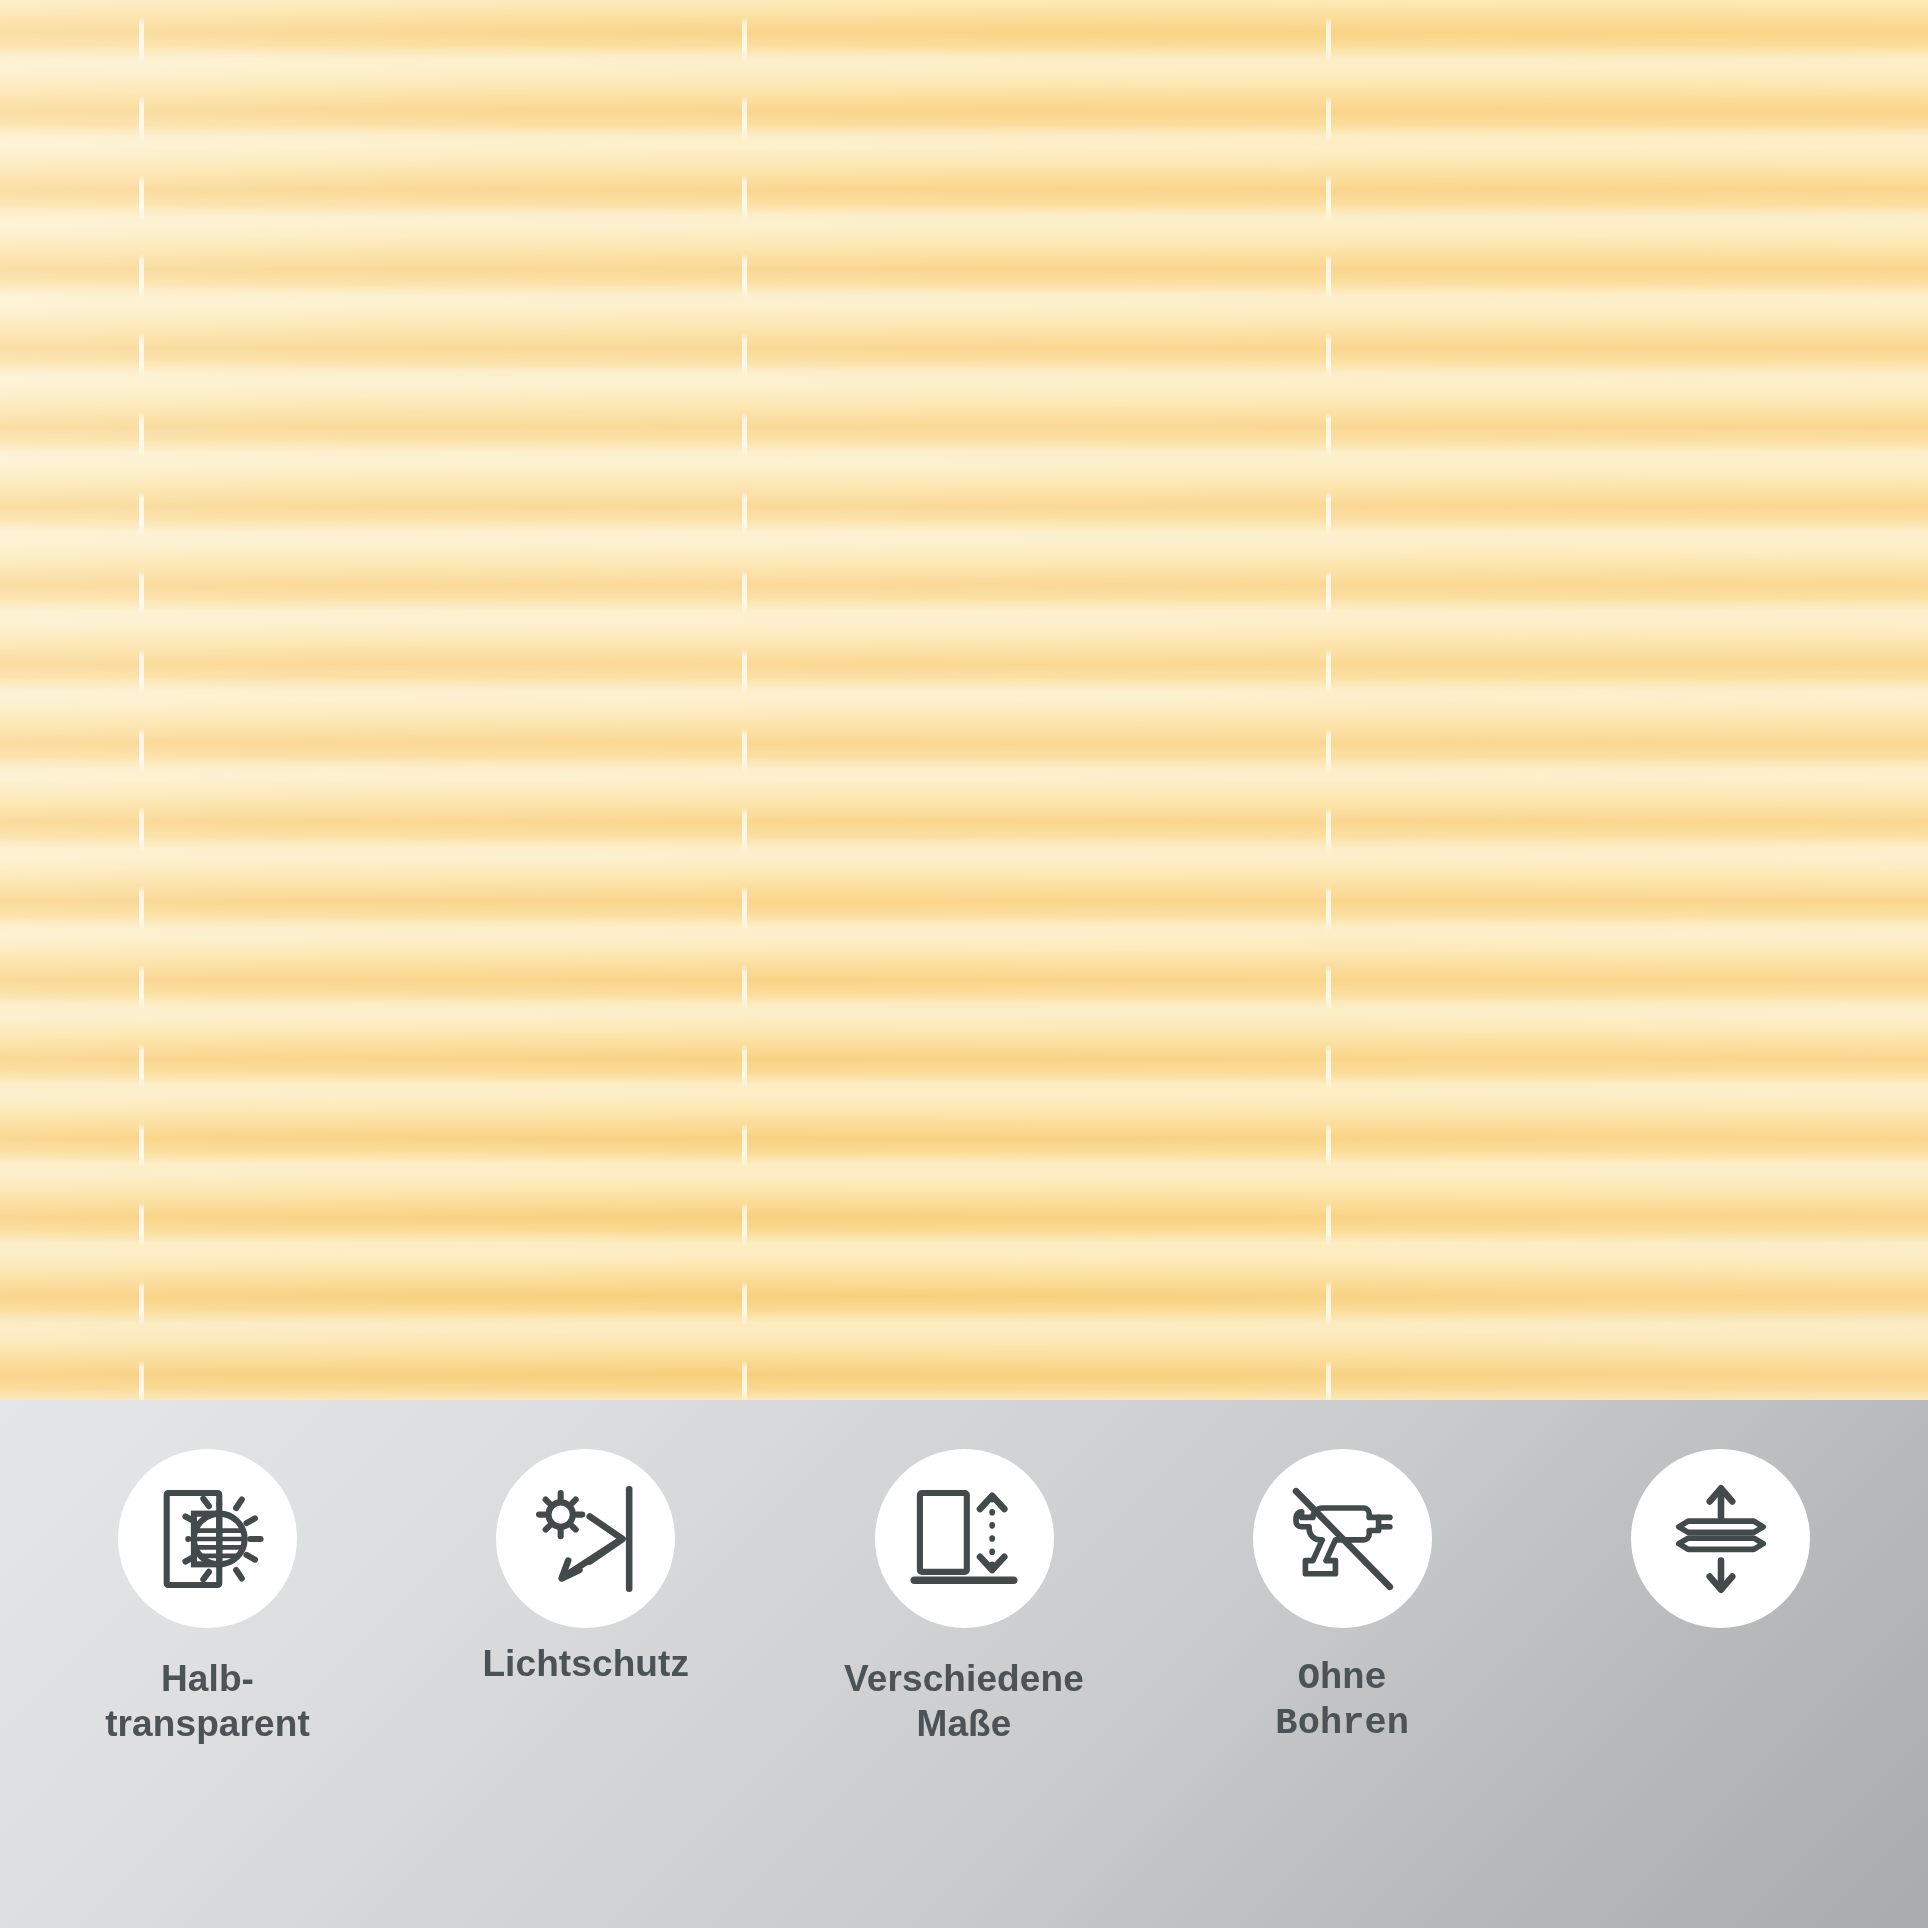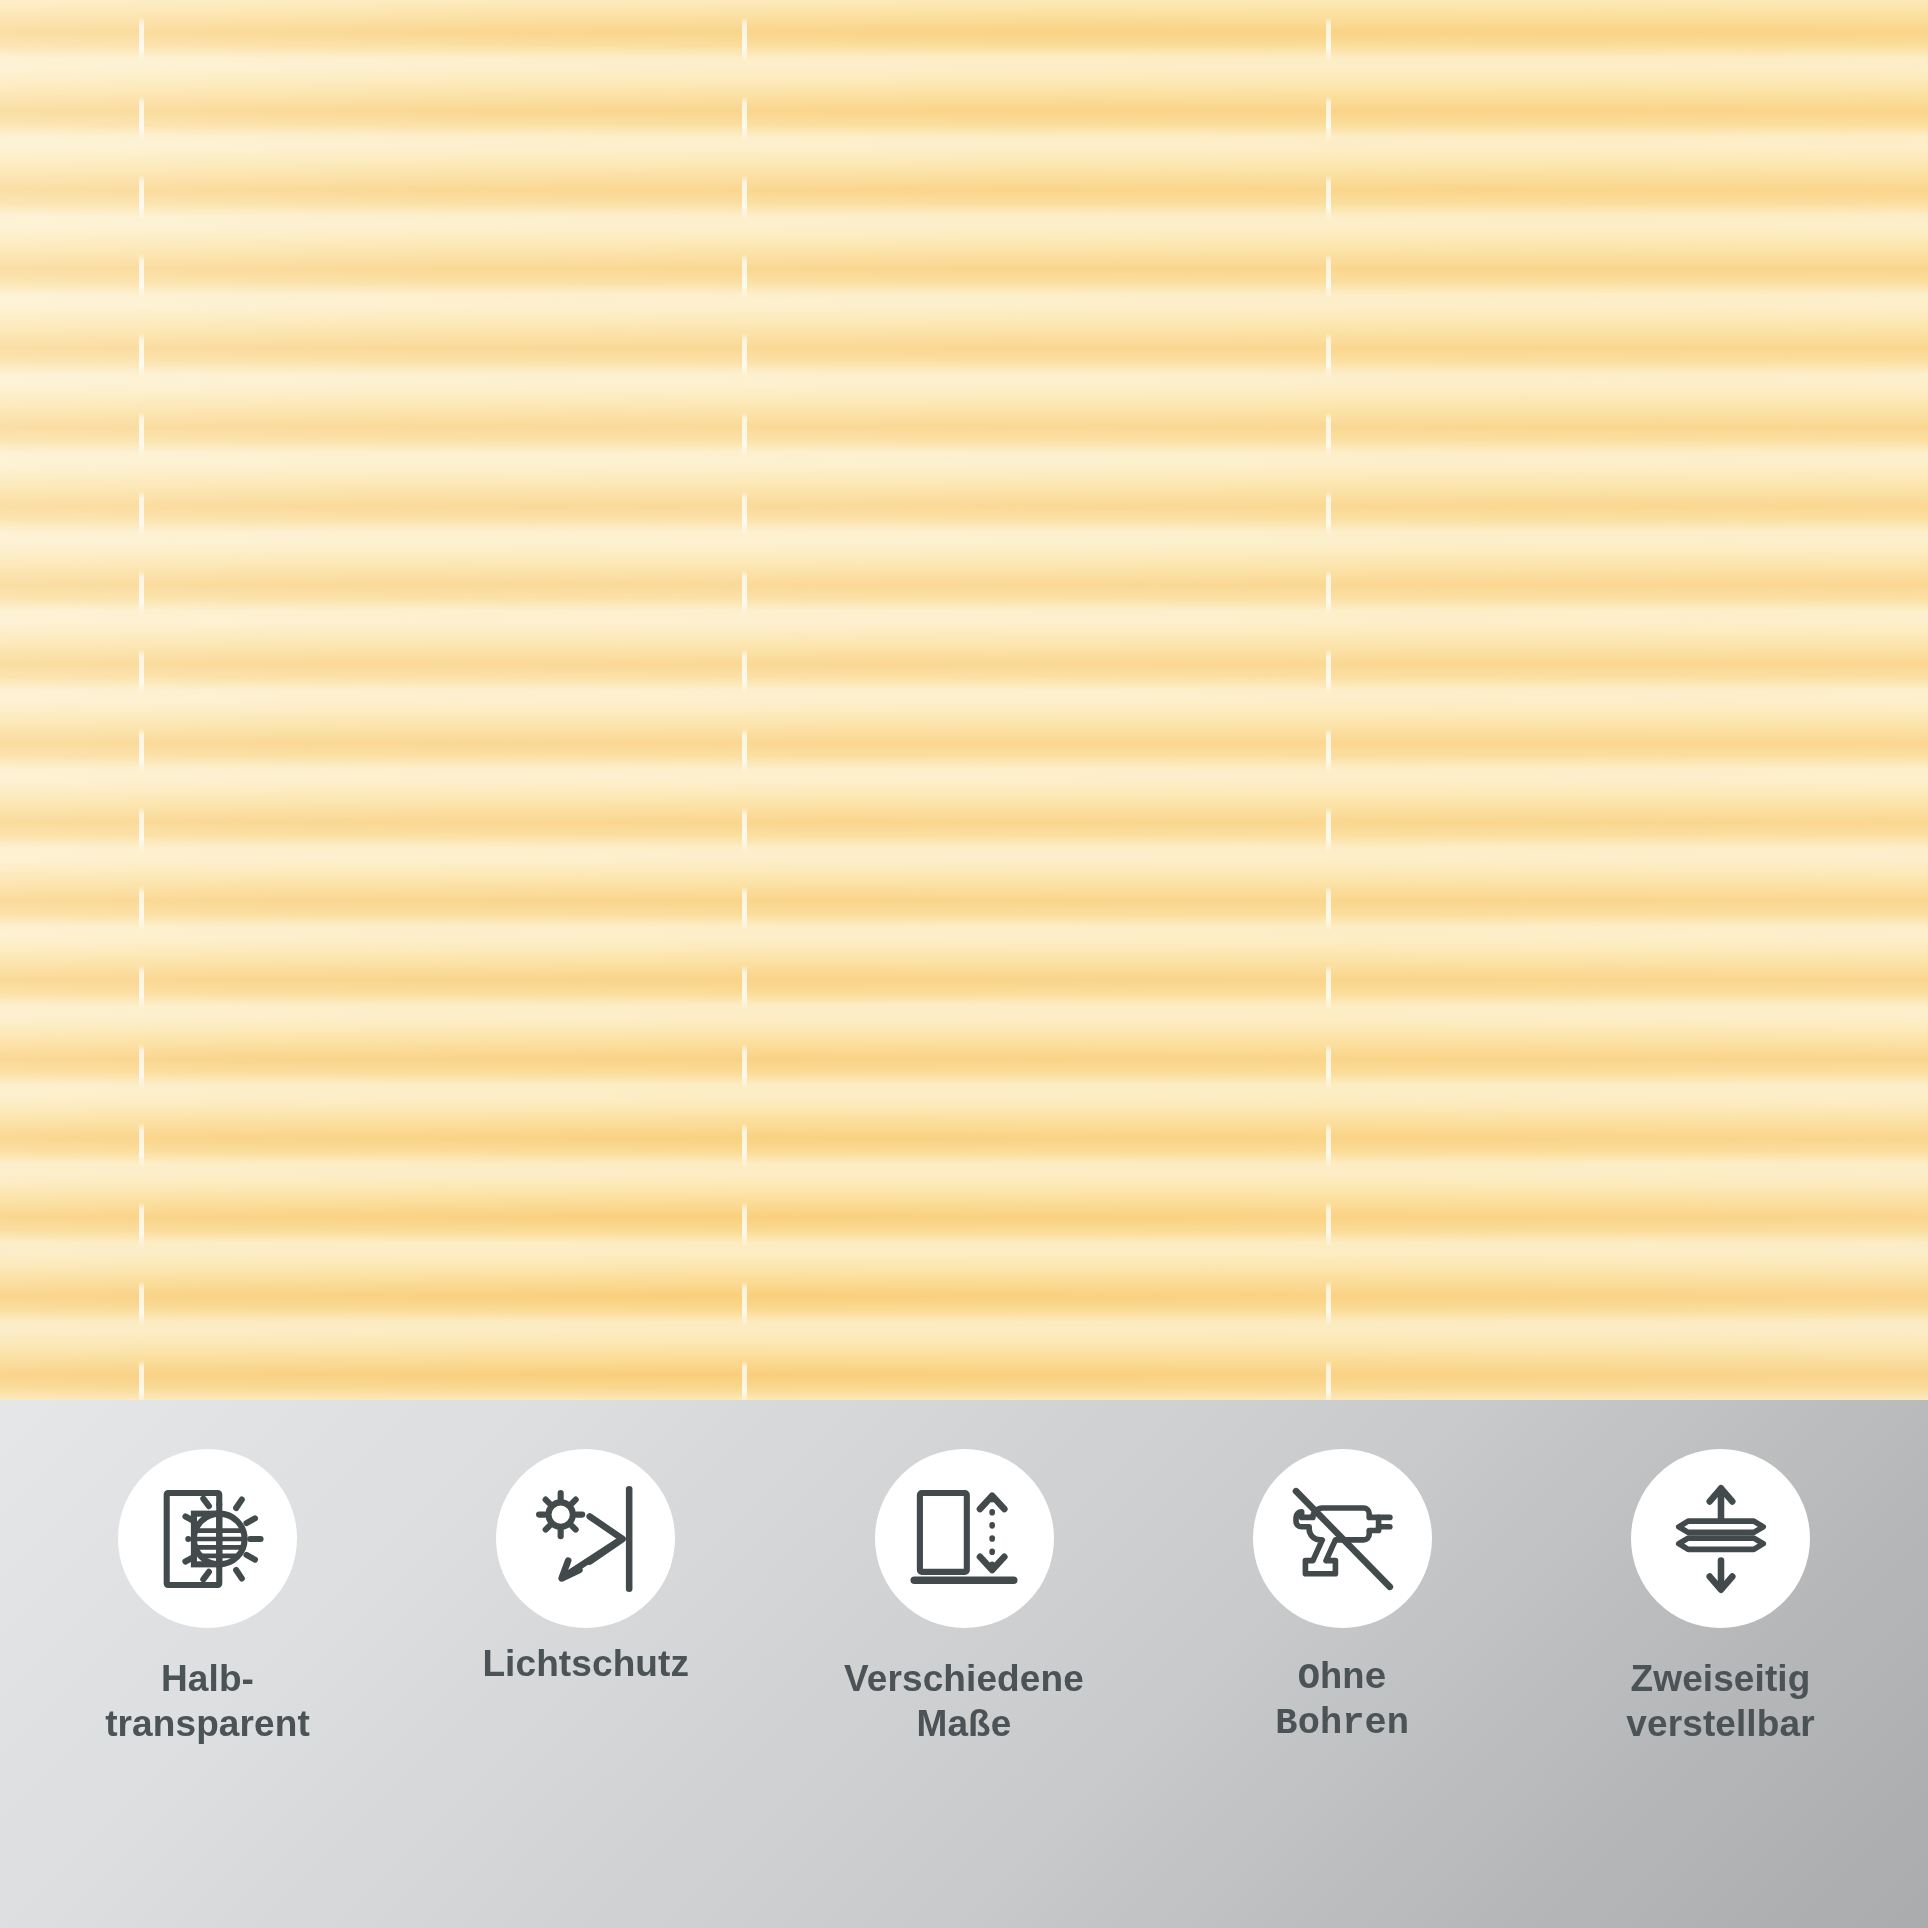--- a/index.html
+++ b/index.html
@@ -200,19 +200,18 @@
             <svg width="122" height="122" viewBox="0 0 130 130" fill="none" stroke="#424a4c" stroke-width="6.5" stroke-linecap="round" stroke-linejoin="round">
               <line x1="65" y1="12" x2="65" y2="42" stroke-width="7"></line>
               <polyline points="53,25 65,11 77,25" stroke-width="7"></polyline>
               <line x1="65" y1="88" x2="65" y2="118" stroke-width="7"></line>
               <polyline points="53,105 65,119 77,105" stroke-width="7"></polyline>
               <path d="M20 52 l10 -6 h70 l10 6 -10 6 h-70 z" stroke-width="6"></path>
               <path d="M20 70 l10 -6 h70 l10 6 -10 6 h-70 z" stroke-width="6"></path>
             </svg>
           </span>
         </div>
-        <div class="flabel" style="color: rgb(75, 83, 86);">Zweiseitig<br>verstellbar</div>
       </div>
 
     </div>
   </div>
 </div>
 
 
 </body></html>

